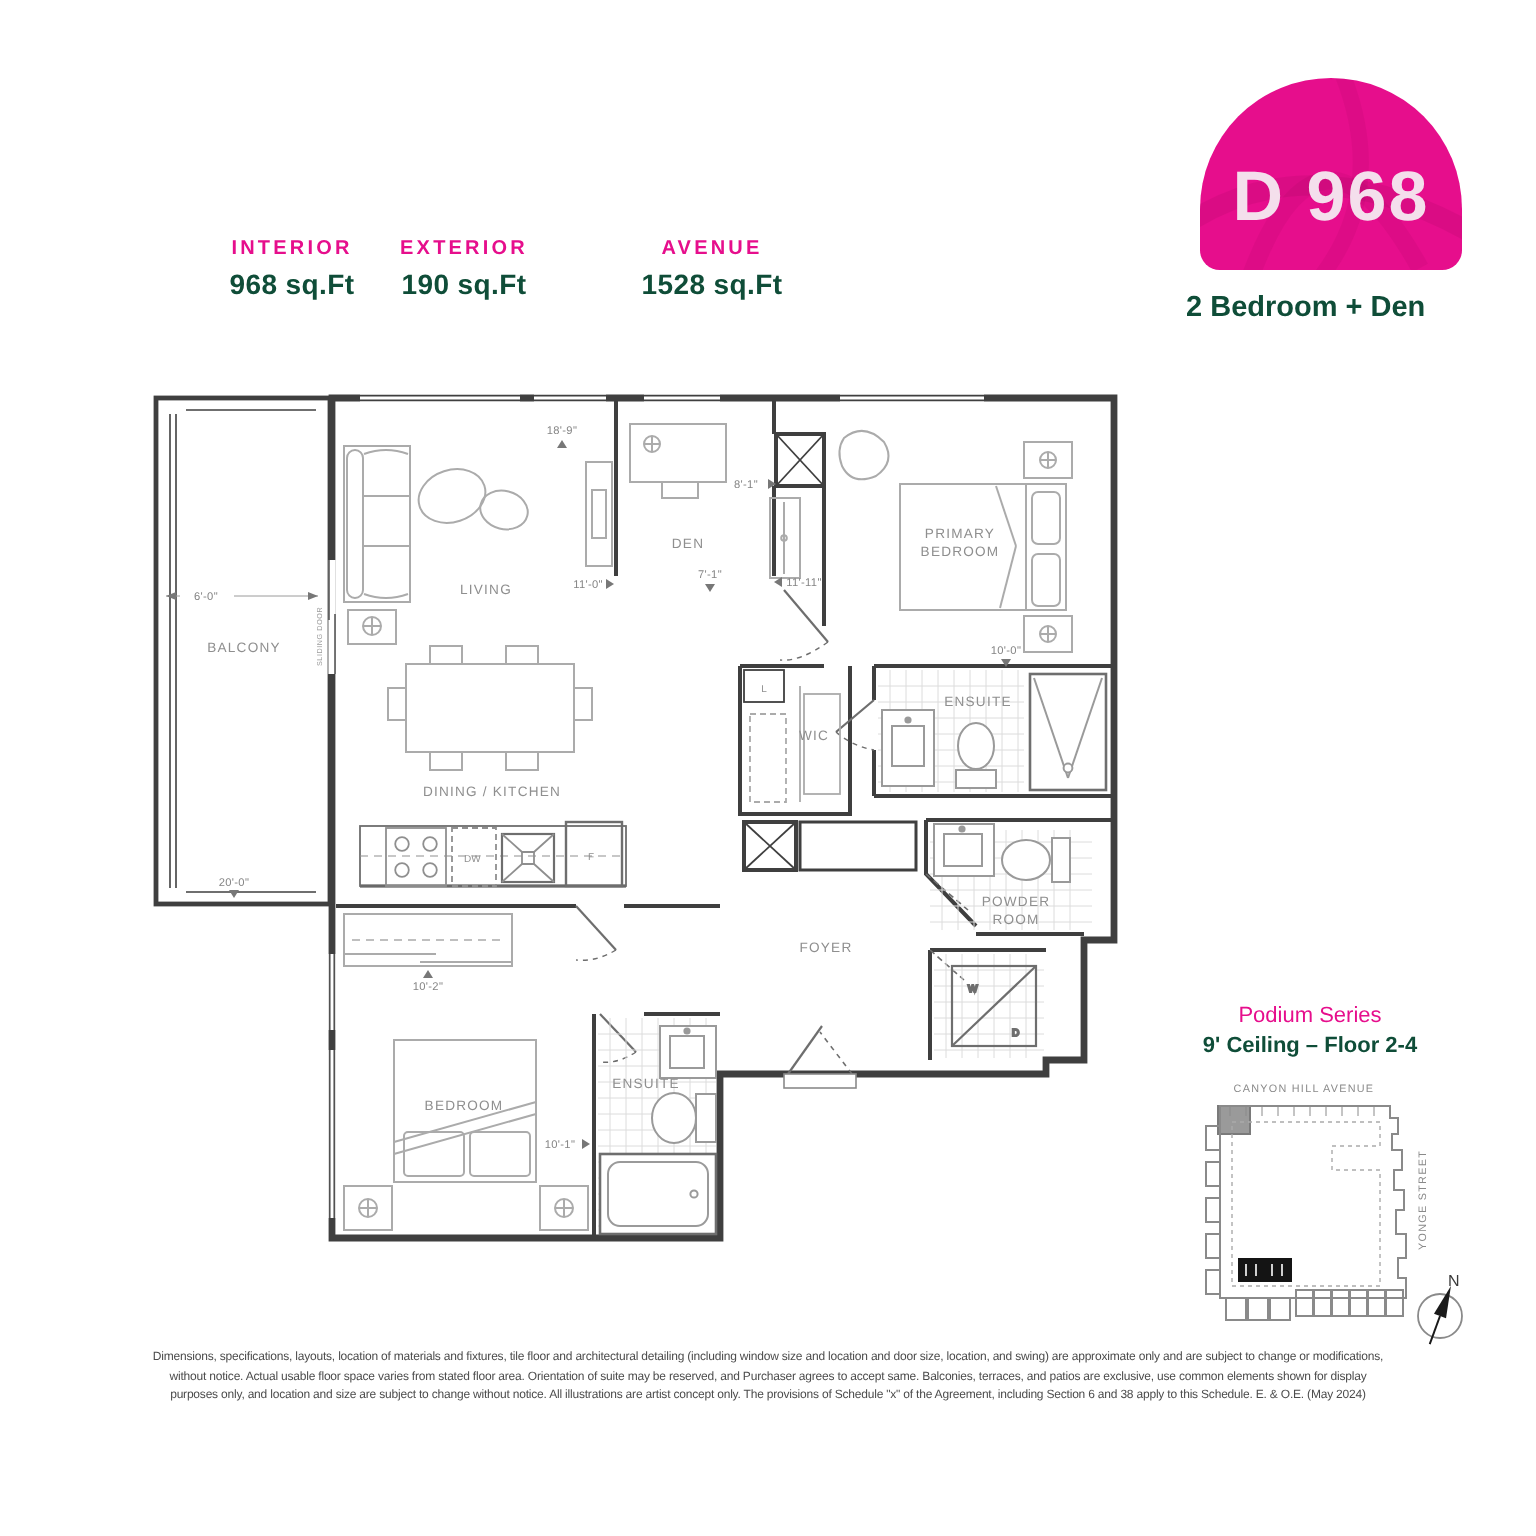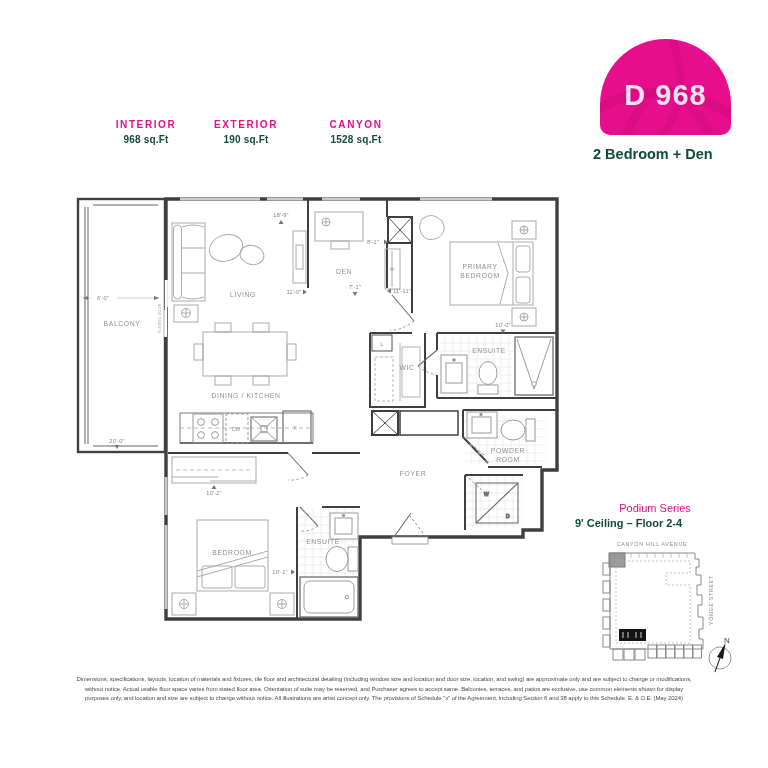--- a/index.html
+++ b/index.html
@@ -1,32 +1,32 @@
 <!DOCTYPE html>
 <html><head>
 <meta charset="utf-8">
 <style>
   html,body{margin:0;padding:0;background:#fff;}
   .page{position:relative;width:768px;height:768px;background:#fff;overflow:hidden;
         font-family:"Liberation Sans",sans-serif;}
   
   .stat{position:absolute;top:76px;transform:translateX(-50%);text-align:center;}
   .stat .lbl{font-size:10px;font-weight:bold;letter-spacing:1.6px;color:#E60E8C;margin-top:43px;}
-  .stat .val{font-size:10px;font-weight:bold;color:#0F4D38;margin-top:4px;letter-spacing:.2px;}
+  .stat .val{font-size:14px;font-weight:bold;color:#0F4D38;margin-top:4px;letter-spacing:.2px;}
   
   .badge{position:absolute;left:600px;top:39px;width:131px;height:96px;background:#E60E8C;
          border-radius:66px 66px 10px 10px;overflow:hidden;}
   .badge .code{position:absolute;left:0;right:0;top:40px;text-align:center;
-               font-size:29px;font-weight:bold;color:#F4DFEC;letter-spacing:1px;}
+               font-size:35px;font-weight:bold;color:#F4DFEC;letter-spacing:1px;}
   .unit-type{position:absolute;left:593px;top:146px;width:145px;
              font-size:14.5px;font-weight:bold;color:#0F4D38;}
   
   .series{position:absolute;left:575px;top:502px;width:160px;text-align:center;
           font-size:11px;font-weight:normal;color:#E60E8C;}
-  .ceiling{position:absolute;left:575px;top:517px;width:160px;text-align:left;
+  .ceiling{position:absolute;left:575px;top:517px;width:160px;text-align:center;
            font-size:11px;font-weight:bold;color:#0F4D38;}
   
   .disclaimer{position:absolute;left:50px;top:675px;width:668px;text-align:center;
               color:#4c4c4c;font-size:6px;line-height:9.6px;letter-spacing:-0.1px;}
   .disclaimer div{white-space:nowrap;}
   svg text{font-family:"Liberation Sans",sans-serif;}
   .rm{font-size:6.8px;fill:#8F8F8F;letter-spacing:.09em;}
   .dim{font-size:5.6px;fill:#858585;letter-spacing:.03em;}
   .fx{font-size:5px;fill:#8F8F8F;}
   .tv{font-size:3.6px;fill:#9a9a9a;letter-spacing:.08em;}
@@ -34,26 +34,26 @@
 </style>
 </head>
 <body>
 
 <div class="page">
 
   <div class="stat" style="left:146px;">
     <div class="lbl">INTERIOR</div>
     <div class="val">968 sq.Ft</div>
   </div>
-  <div class="stat" style="left:246px;">
+  <div class="stat" style="left:232px;">
     <div class="lbl">EXTERIOR</div>
     <div class="val">190 sq.Ft</div>
   </div>
   <div class="stat" style="left:356px;">
-    <div class="lbl">CANYON</div>
+    <div class="lbl">AVENUE</div>
     <div class="val">1528 sq.Ft</div>
   </div>
 
   <div class="badge">
     <svg width="131" height="96" viewBox="0 0 131 96">
       <path d="M-10,75 Q55,30 140,80" stroke="rgba(120,0,70,0.10)" stroke-width="10" fill="none"></path>
       <path d="M25,100 Q60,5 110,95" stroke="rgba(120,0,70,0.08)" stroke-width="9" fill="none"></path>
       <path d="M70,-5 Q95,55 60,100" stroke="rgba(120,0,70,0.08)" stroke-width="8" fill="none"></path>
     </svg>
     <div class="code">D 968</div>

